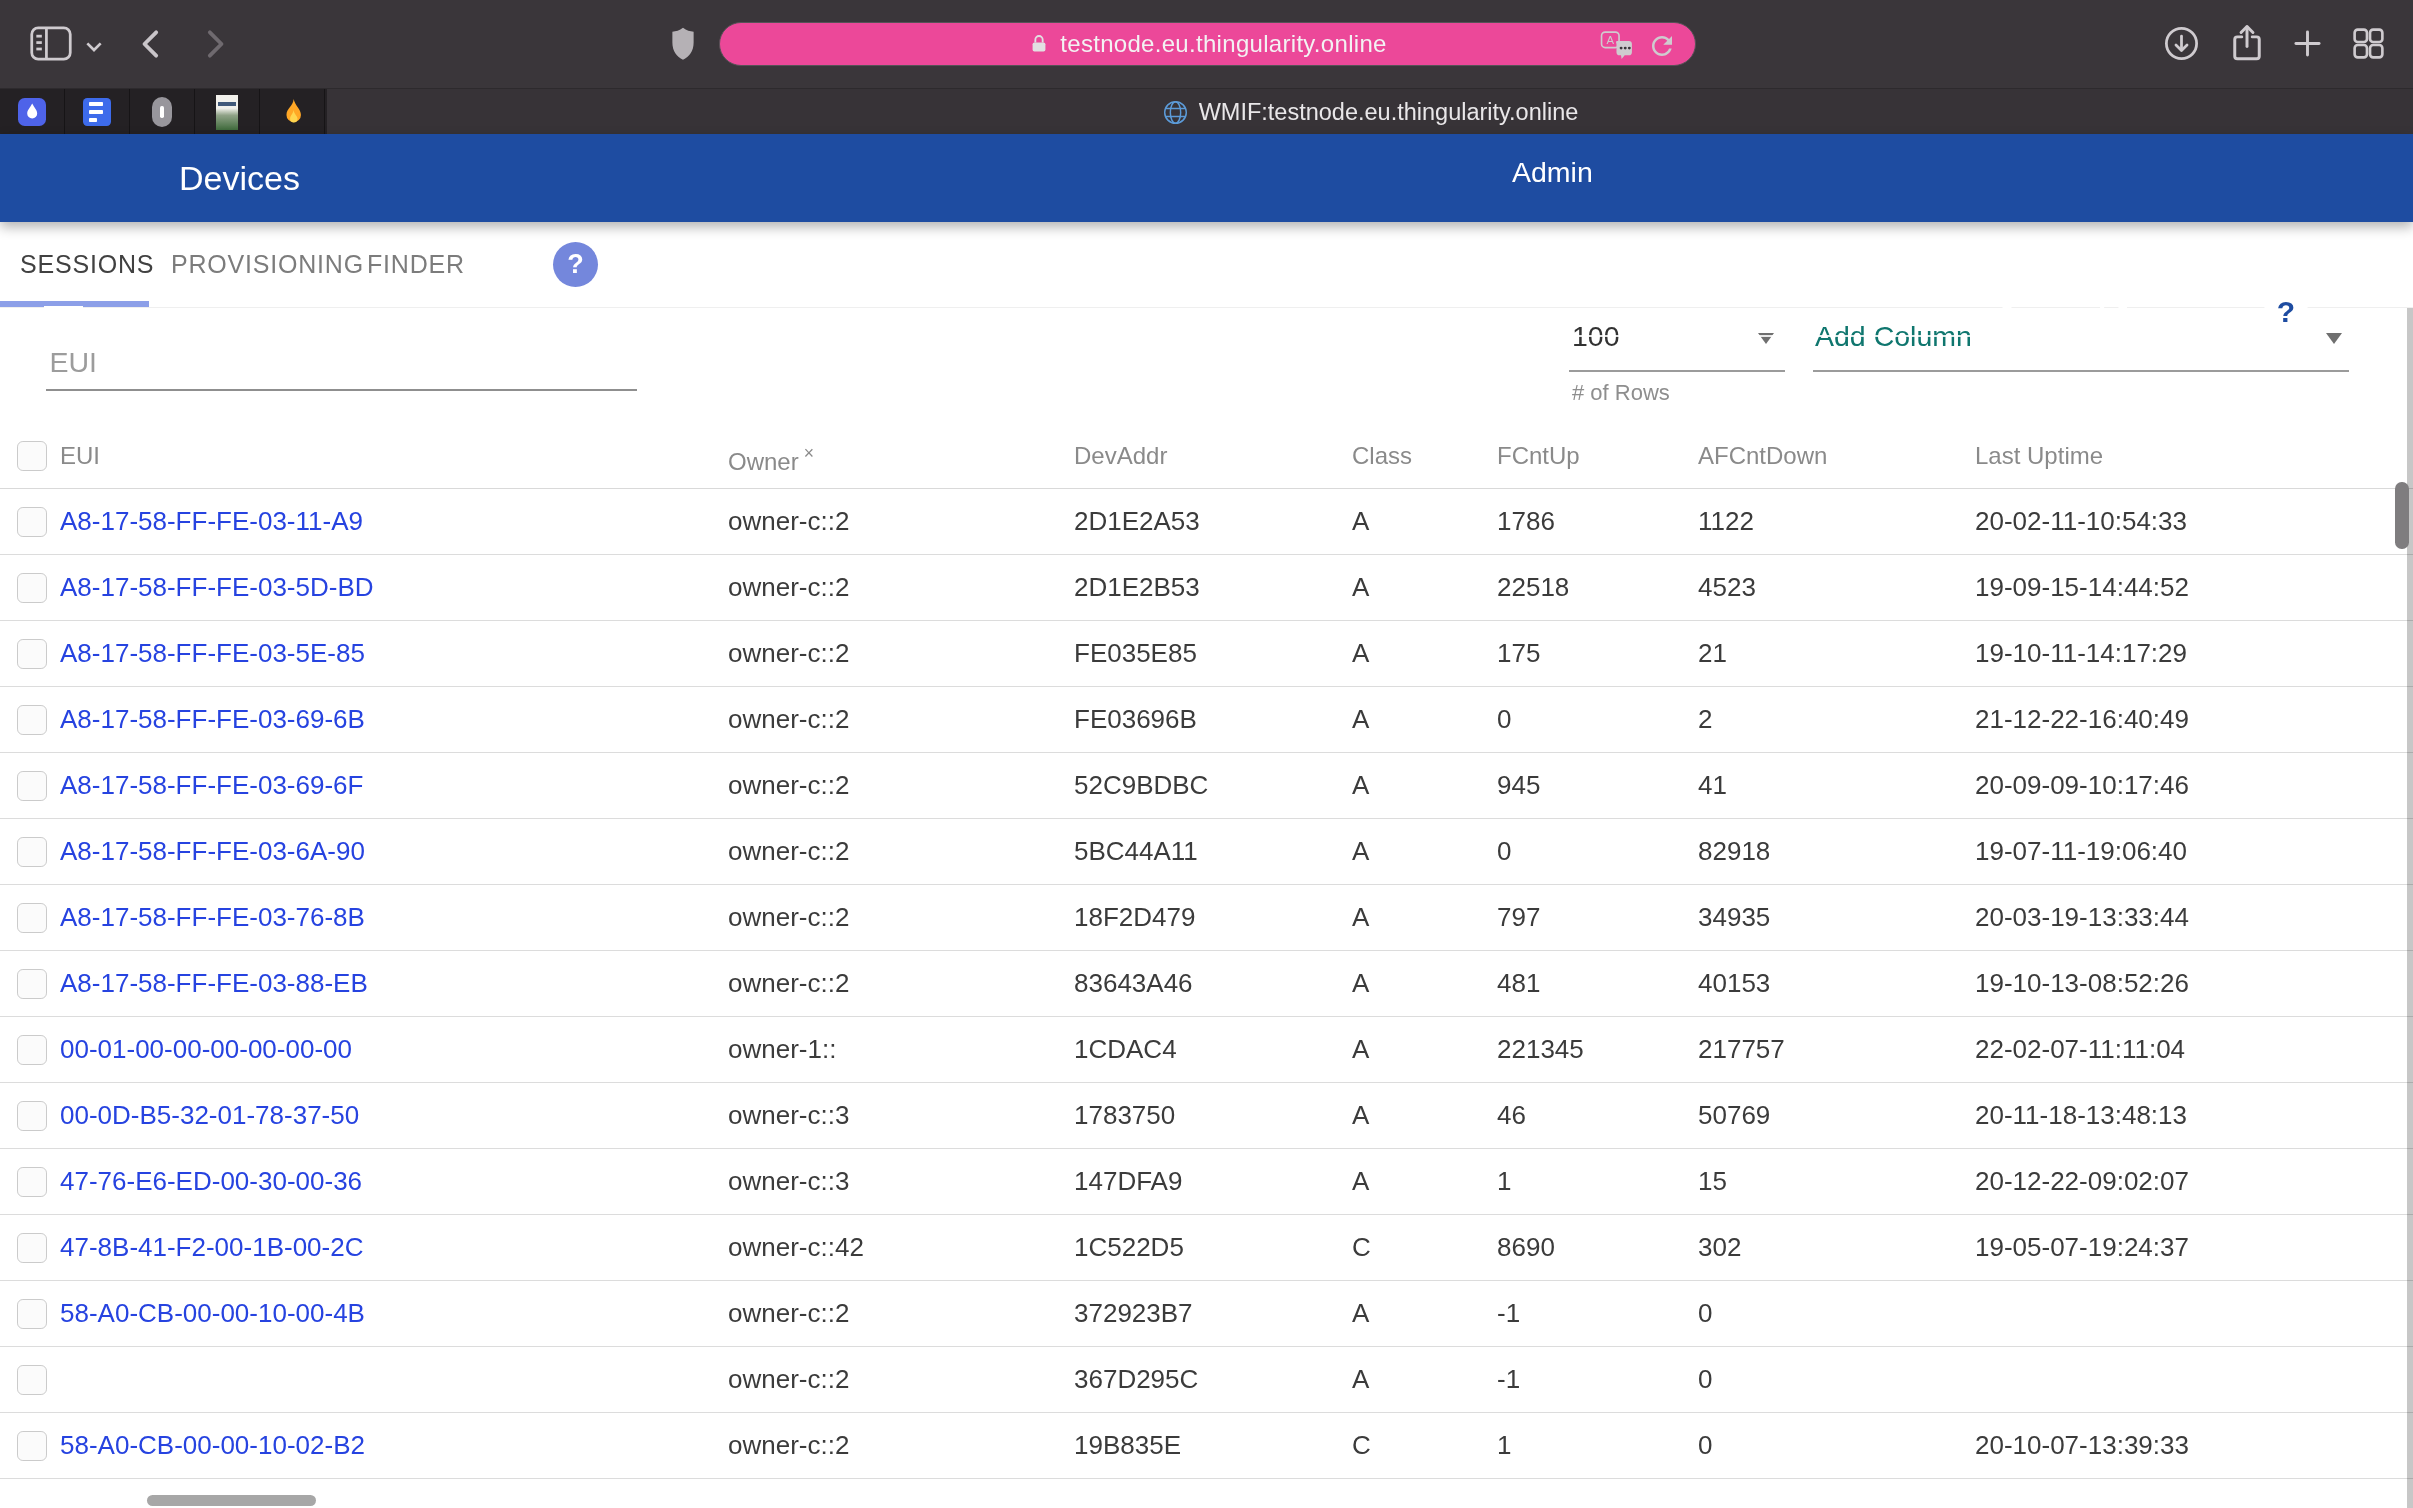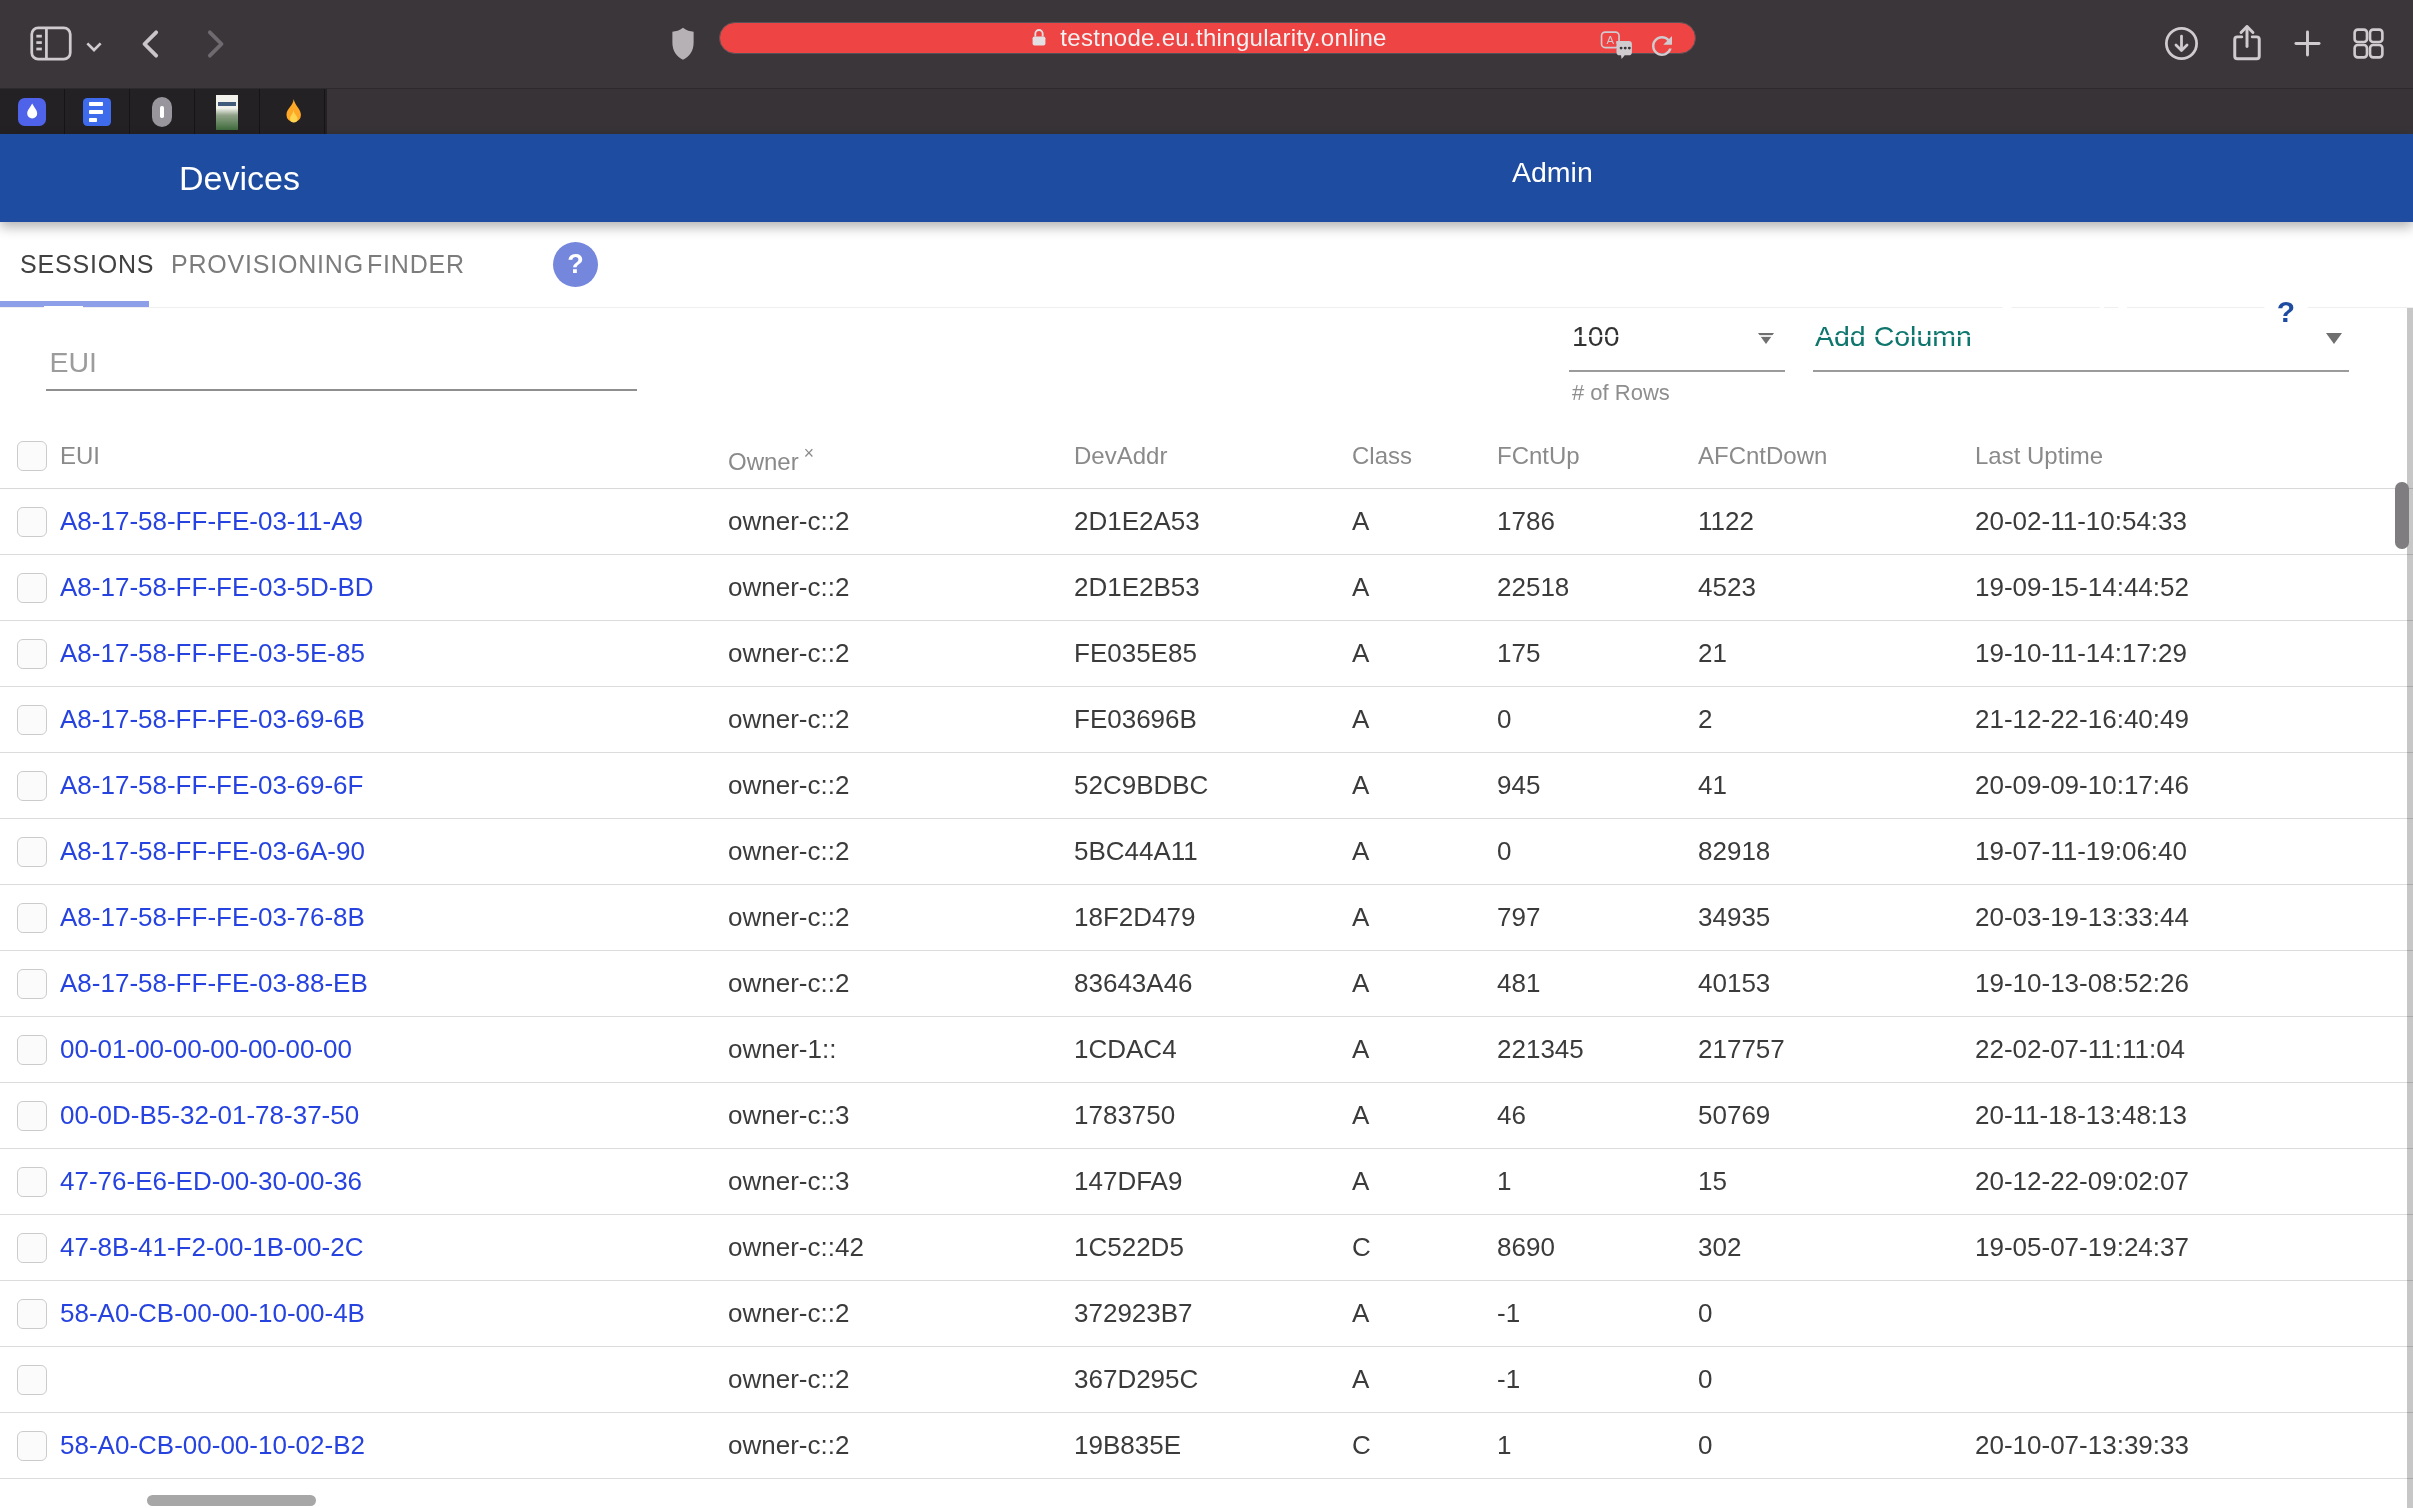--- a/index.html
+++ b/index.html
@@ -7,22 +7,22 @@
     width:2413px;height:1508px;position:relative;overflow:hidden;
     background:#ffffff;
     font-family:"Liberation Sans","DejaVu Sans",sans-serif;
     -webkit-font-smoothing:antialiased;
   }
   
   .toolbar{position:absolute;left:0;top:0;width:2413px;height:88px;background:#3a363a;}
   .toolbar svg{display:block;}
   .icon-abs{position:absolute;}
   .url-field{
-    position:absolute;left:719px;top:22px;width:977px;height:32px;
-    background:#ef4444;border:1.7px solid #575257;border-radius:23.5px;
+    position:absolute;left:719px;top:22px;width:977px;height:44px;
+    background:#ec4899;border:1.7px solid #575257;border-radius:23.5px;
     display:flex;align-items:center;justify-content:center;gap:10px;box-sizing:border-box;
   }
   .url-text{font-size:24px;color:#f3f2f3;letter-spacing:0.3px;}
   
   .tabbar{position:absolute;left:0;top:88px;width:2413px;height:46px;background:#373337;border-top:0.8px solid #2d2a2d;box-sizing:border-box;}
   .pinned{position:absolute;left:0;top:0;height:46px;width:327px;background:#242124;display:flex;}
   .pinned-tab{width:65px;height:100%;border-right:0.8px solid #161416;display:flex;align-items:center;justify-content:center;box-sizing:border-box;}
   .fav-drop{width:28.5px;height:28.5px;border-radius:6.7px;background:#4e63e9;display:flex;align-items:center;justify-content:center;}
   .fav-list{width:28.5px;height:28.5px;border-radius:4.2px;background:#3d6beb;display:flex;flex-direction:column;justify-content:center;gap:4.2px;padding-left:5.9px;box-sizing:border-box;}
   .fav-list i{display:block;height:4.2px;background:#fff;border-radius:0.8px;}
@@ -169,20 +169,28 @@
           <i></i>
         </span>
     </div>
     <div class="pinned-tab">
       <svg width="27" height="28.5" viewBox="0 0 24 26">
         <path d="M13 1 C13 7 6.5 9.5 6.5 15.5 a6.6 6.6 0 0 0 13.2 0 C19.7 10.5 14.6 7.5 13 1 Z" fill="#ffa726"></path>
         <path d="M12.8 11 C12.8 14.5 9.8 16 9.8 19 a3.4 3.4 0 0 0 6.8 0 C16.6 16.5 13.6 14.8 12.8 11 Z" fill="#ffd54f"></path>
       </svg>
     </div>
   </div>
+  <div class="active-tab">
+    <svg width="27" height="27" viewBox="0 0 24 24" fill="none" stroke="#5c9bd8" stroke-width="1.3">
+      <circle cx="12" cy="12" r="9.6"></circle>
+        <ellipse cx="12" cy="12" rx="4.6" ry="9.6"></ellipse>
+      <path d="M3 8.5 h18 M3 15.5 h18"></path>
+      </svg>
+    <span class="tab-title">WMIF:testnode.eu.thingularity.online</span>
+  </div>
 </div>
 
 <div class="appbar">
   <div class="burger">
       <i></i>
       <i></i>
       <i></i>
     </div>
   <div class="app-title">Devices</div>
   <div class="admin-text">Admin</div>

